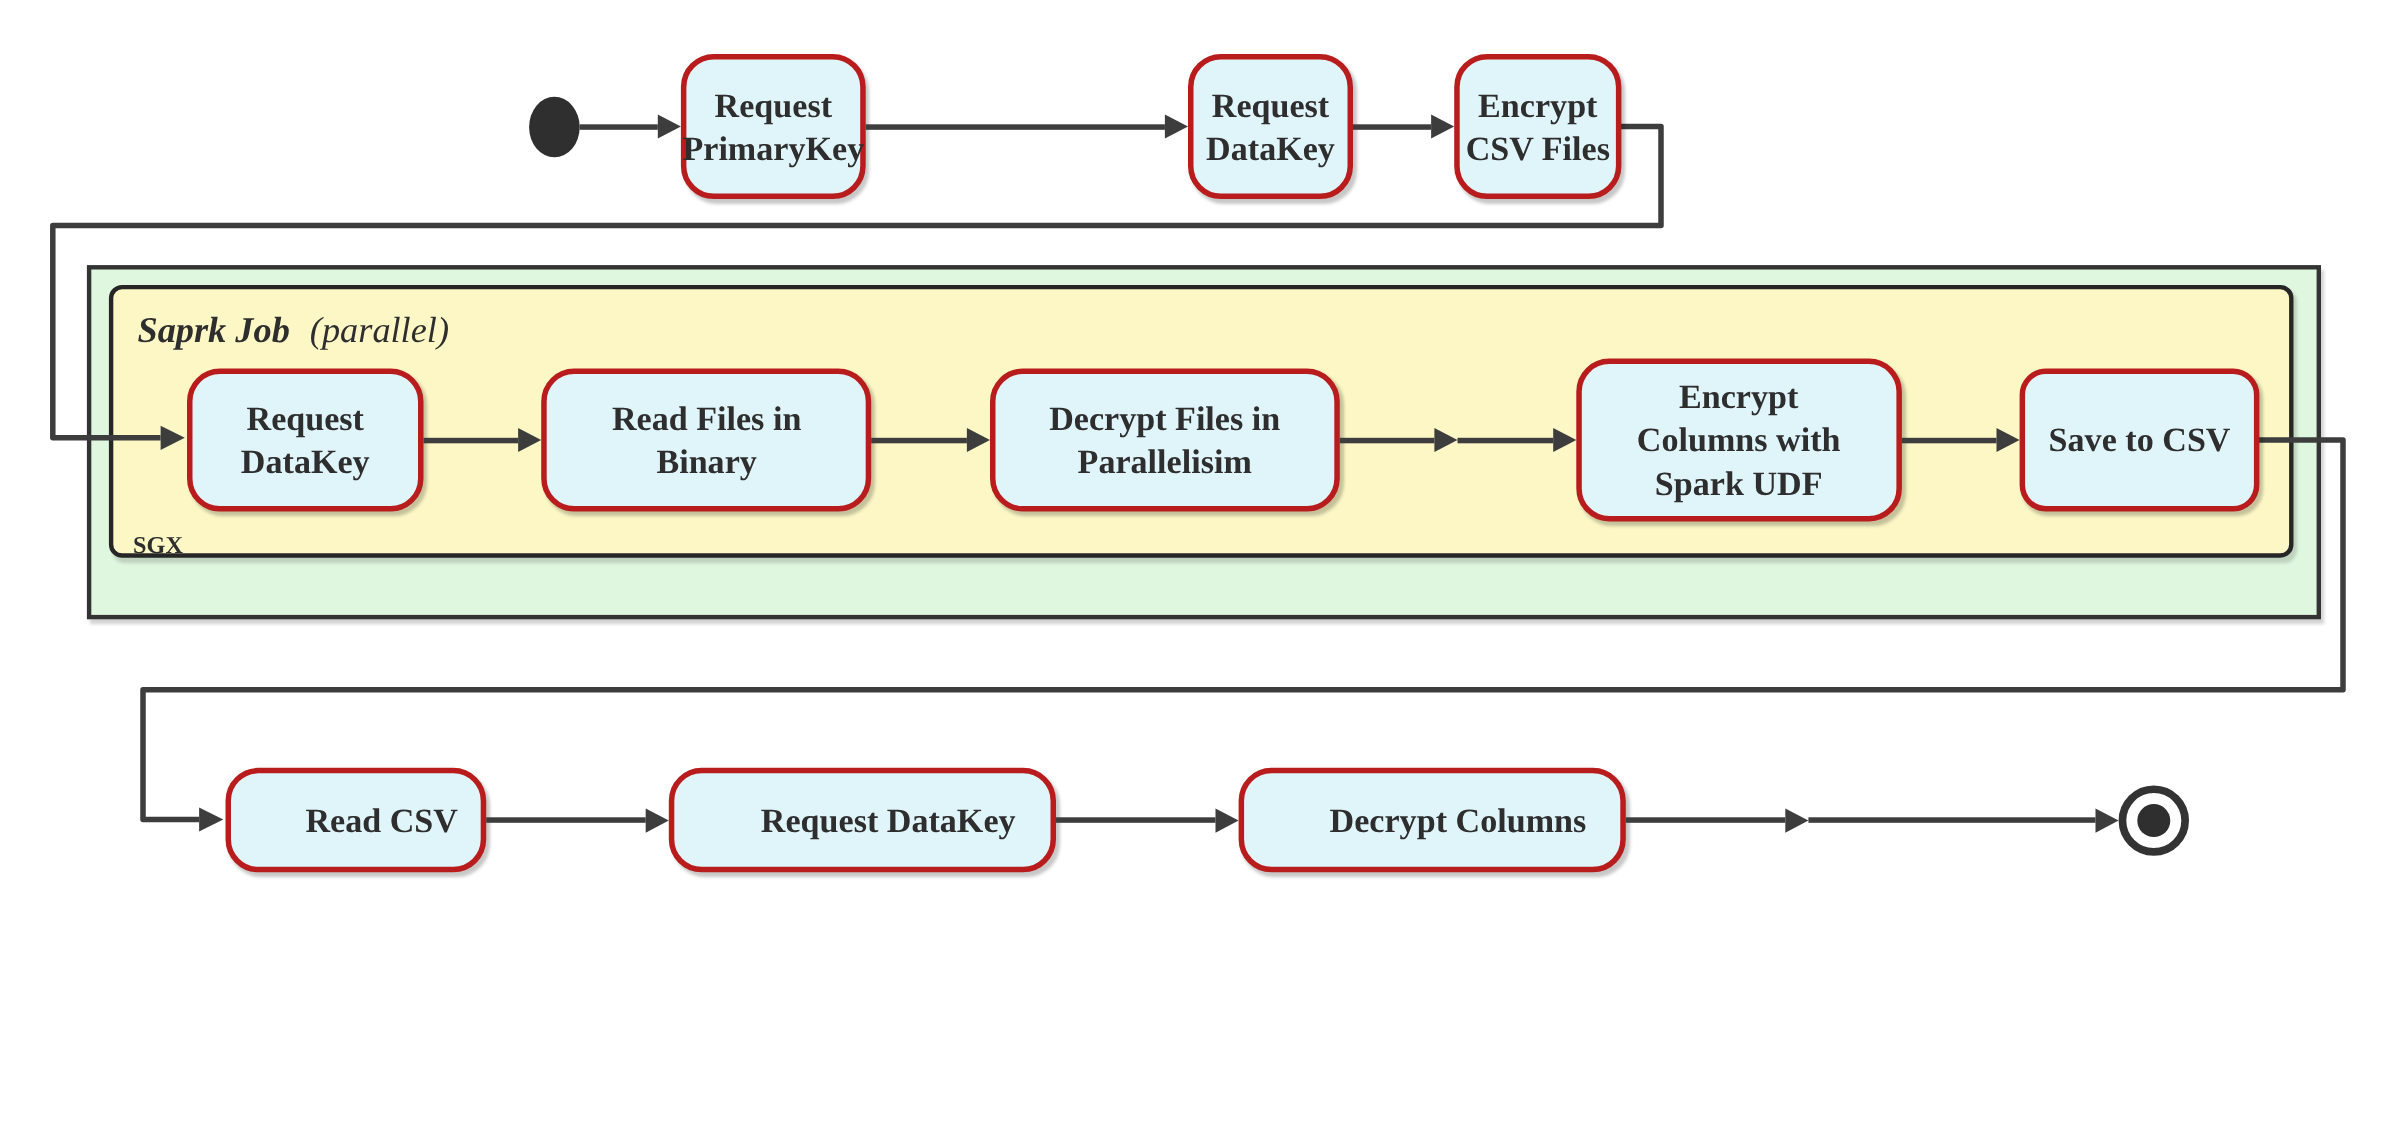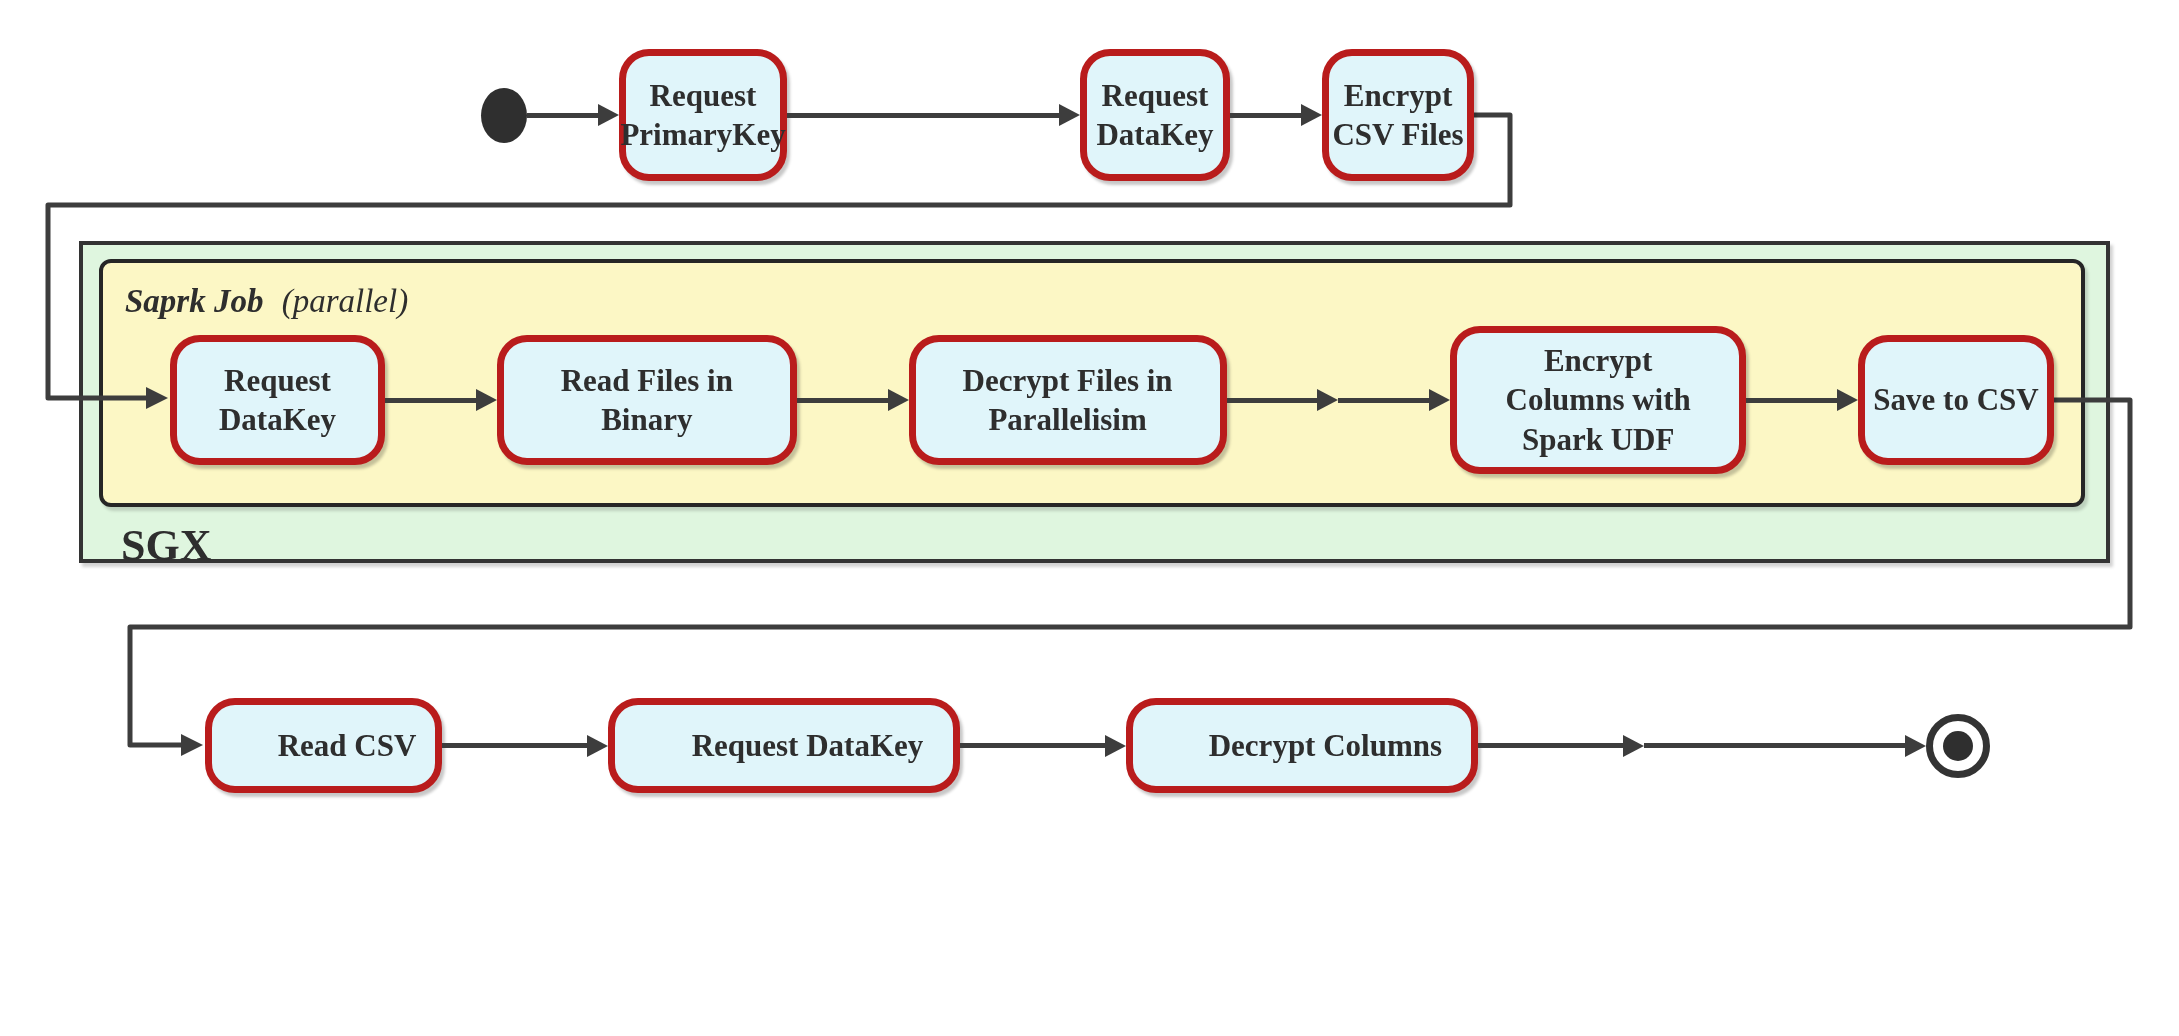--- a/index.html
+++ b/index.html
@@ -23,56 +23,56 @@
     box-shadow:3px 4px 3px rgba(0,0,0,0.15);
     box-sizing:border-box;z-index:1;
   }
   .spark-label{
     position:absolute;left:125px;top:283px;z-index:2;
     font-size:33px;color:#2e2e2e;white-space:nowrap;
   }
   .spark-label .lbl-bold{font-weight:bold;font-style:italic;}
   .spark-label .lbl-ital{font-style:italic;font-weight:normal;margin-left:10px;}
   .sgx-label{
-    position:absolute;left:121px;top:520px;z-index:2;
-    font-size:44px;font-weight:bold;color:#2e2e2e;
+    position:absolute;left:121px;top:483px;z-index:2;
+    font-size:22px;font-weight:bold;color:#2e2e2e;
   }
   
   .connectors{position:absolute;left:0;top:0;z-index:2;}
   
   .row{position:absolute;display:flex;align-items:center;z-index:3;}
   .row1{left:481px;top:49px;height:132px;}
   .row2{left:170px;top:335px;width:1884px;height:130px;}
   .row3{left:205px;top:680px;width:1785px;height:131px;}
   
   .node{
     box-sizing:border-box;
     height:130px;
     background:#e0f5fa;
-    border:7px solid #b91c1c;
+    border:5px solid #b91c1c;
     border-radius:30px;
     box-shadow:3px 4px 3px rgba(0,0,0,0.22);
     display:flex;align-items:center;justify-content:center;
     text-align:center;
     font-size:31px;font-weight:bold;color:#2e2e2e;
     line-height:1.26;
     white-space:pre-line;
     flex:none;
   }
   .row1 .node{height:132px;}
   .row3 .node{height:95px;padding-left:47px;}
   .n-r1a{width:168px;}
   .n-r1b{width:150px;}
   .n-r1c{width:152px;}
   .n-r2a{width:215px;}
   .n-r2b{width:300px;}
   .n-r2c{width:318px;}
   .n-r2d{width:280px;}
   .n-r2e{width:296px;height:148px;}
-  .n-r2f{width:196px;}
+  .n-r2f{width:218px;border-radius:24px;}
   .n-r3a{width:237px;}
   .n-r3b{width:352px;}
   .n-r3c{width:352px;}
   .n-r3d{width:308px;}
   
   .arrow{display:flex;align-items:center;flex:1;min-width:24px;}
   .arrow .shaft{flex:1;height:5px;background:#3d3d3d;}
   .arrow .head{
     width:0;height:0;flex:none;
     border-top:11px solid transparent;

